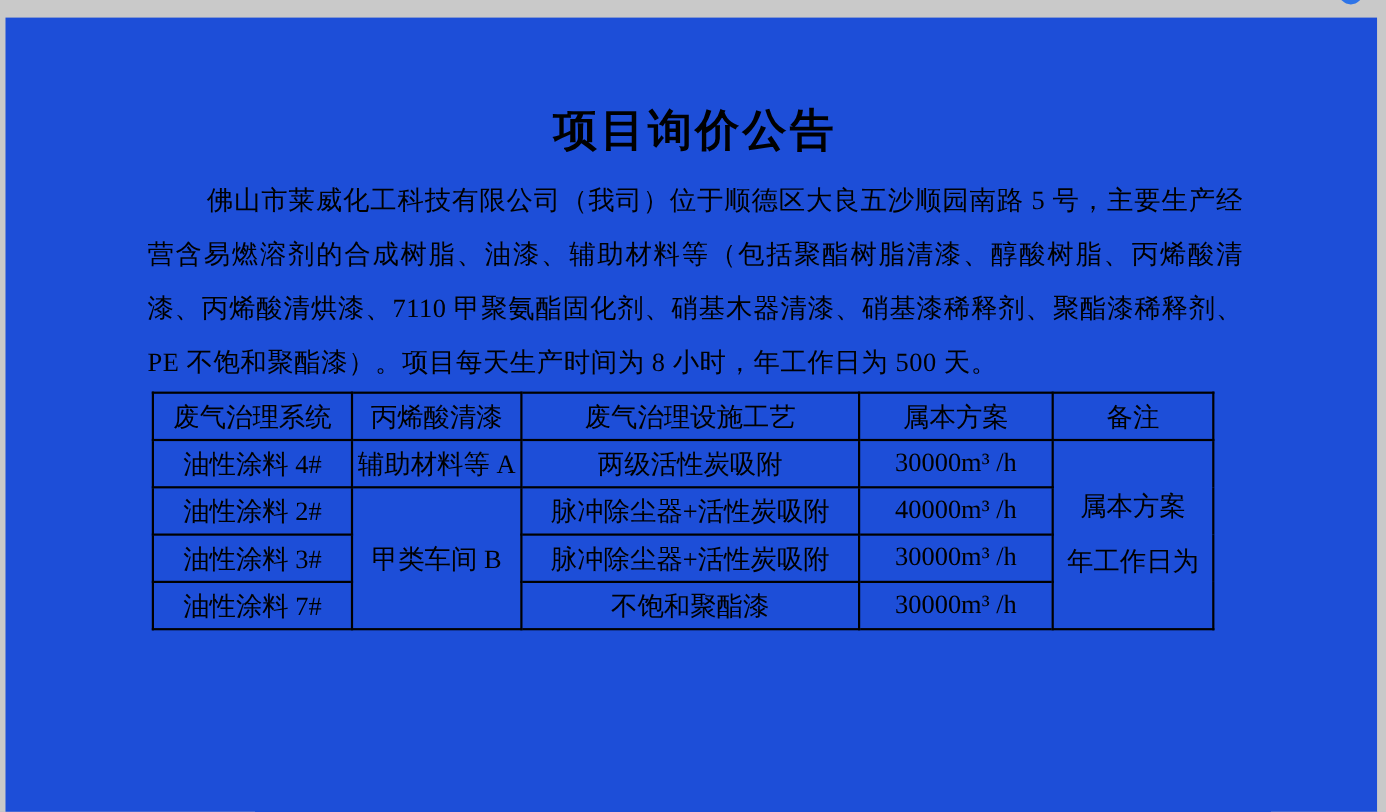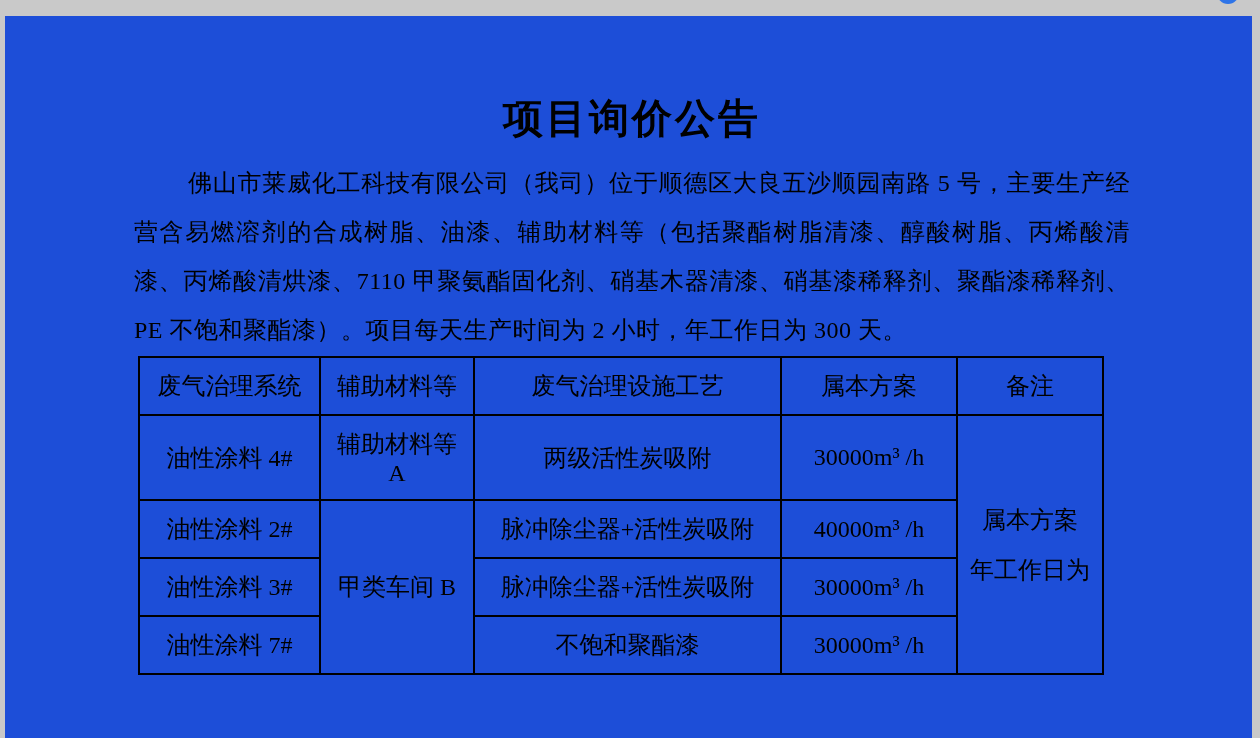--- a/index.html
+++ b/index.html
@@ -51,21 +51,21 @@
     width: 964px;
     table-layout: fixed;
     font-size: 24px;
     color: #000000;
   }
   .gas-table th, .gas-table td {
     border: 2px solid #000000;
     text-align: center;
     vertical-align: middle;
     font-weight: normal;
-    padding: 12px;
+    padding: 0;
     height: 43px;
     overflow: hidden;
   }
   .col-system  { width: 181px; }
   .col-loc     { width: 154px; }
   .col-process { width: 307px; }
   .col-flow    { width: 176px; }
   .col-remark  { width: 146px; }
   .remark-cell {
     white-space: pre-line;
@@ -87,34 +87,34 @@
 </style>
 </head>
 <body>
 
 <div class="viewport">
   <div class="page">
     <div class="content">
 
       <h1 class="doc-title">项目询价公告</h1>
 
-      <p class="body-para first">佛山市莱威化工科技有限公司（我司）位于顺德区大良五沙顺园南路 5 号，主要生产经营含易燃溶剂的合成树脂、油漆、辅助材料等（包括聚酯树脂清漆、醇酸树脂、丙烯酸清漆、丙烯酸清烘漆、7110 甲聚氨酯固化剂、硝基木器清漆、硝基漆稀释剂、聚酯漆稀释剂、PE 不饱和聚酯漆）。项目每天生产时间为 2 小时，年工作日为 300 天。</p>
+      <p class="body-para first">佛山市莱威化工科技有限公司（我司）位于顺德区大良五沙顺园南路 5 号，主要生产经营含易燃溶剂的合成树脂、油漆、辅助材料等（包括聚酯树脂清漆、醇酸树脂、丙烯酸清漆、丙烯酸清烘漆、7110 甲聚氨酯固化剂、硝基木器清漆、硝基漆稀释剂、聚酯漆稀释剂、PE 不饱和聚酯漆）。项目每天生产时间为 8 小时，年工作日为 500 天。</p>
 
       <table class="gas-table">
         <colgroup>
           <col class="col-system">
           <col class="col-loc">
           <col class="col-process">
           <col class="col-flow">
           <col class="col-remark">
         </colgroup>
         <thead>
           <tr>
             <th>废气治理系统</th>
-            <th>辅助材料等</th>
+            <th>丙烯酸清漆</th>
             <th>废气治理设施工艺</th>
             <th>属本方案</th>
             <th>备注</th>
           </tr>
         </thead>
         <tbody>
           <tr>
             <td>油性涂料 4#</td>
             <td>辅助材料等 A</td>
             <td>两级活性炭吸附</td>

